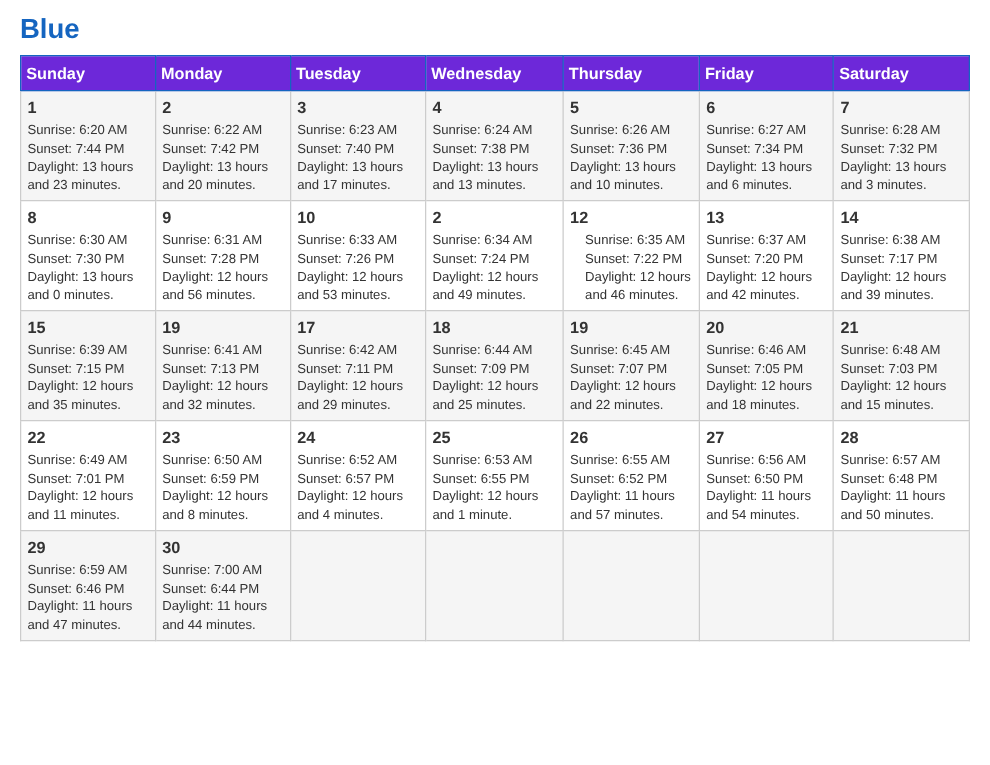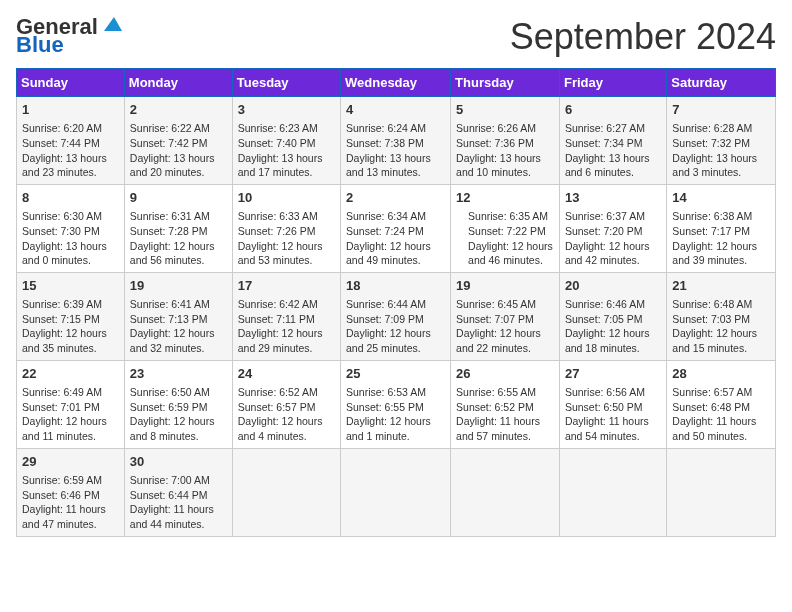--- a/index.html
+++ b/index.html
@@ -84,32 +84,23 @@
     }
     td.empty {
       background-color: inherit;
     }
   </style>
 </head>
 <body>
 
 <div class="header">
   <div class="logo">
-    <div class="logo-row">
-      <span class="logo-text">
-        <span style="color:#333;">General</span>
-      </span>
-      <svg width="22" height="22" viewBox="0 0 22 22" style="margin-left:2px;margin-top:-6px;">
-        <polygon points="4,18 14,4 22,18" fill="#1a8fd1"></polygon>
-      </svg>
-    </div>
     <span class="logo-text" style="color:#1565c0;font-size:22px;font-weight:bold;margin-top:-4px;">Blue</span>
   </div>
   <div class="title-block">
-    <div class="month-title">September 2024</div>
   </div>
 </div>
 
 <table>
   <thead>
     <tr>
     <th>Sunday</th>
         <th>Monday</th>
         <th>Tuesday</th>
         <th>Wednesday</th>

